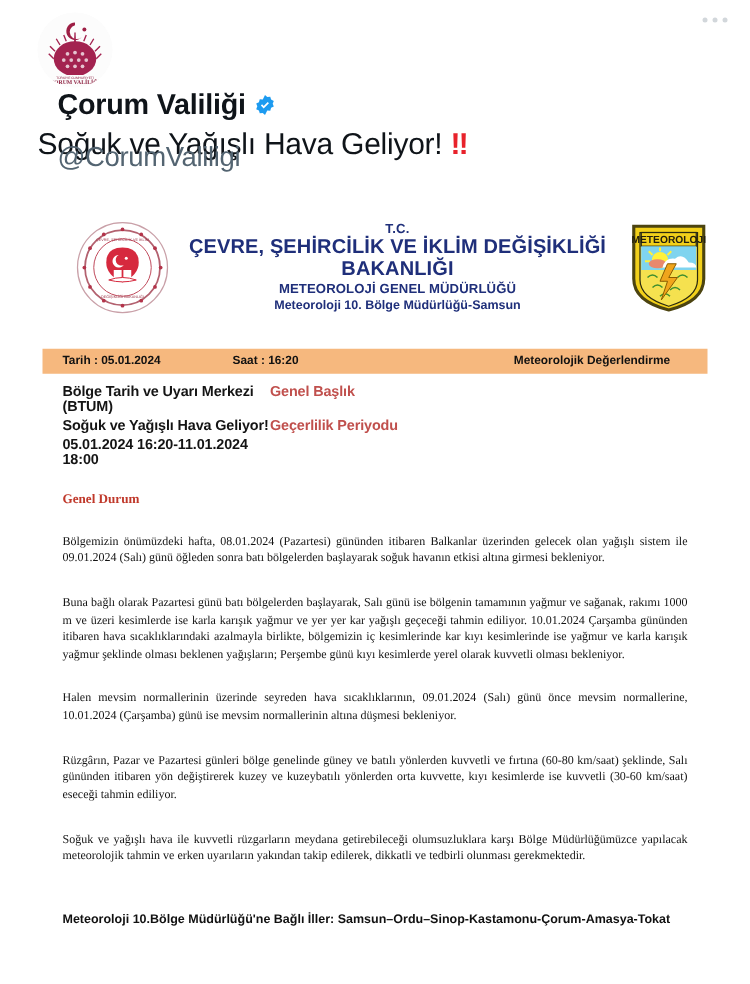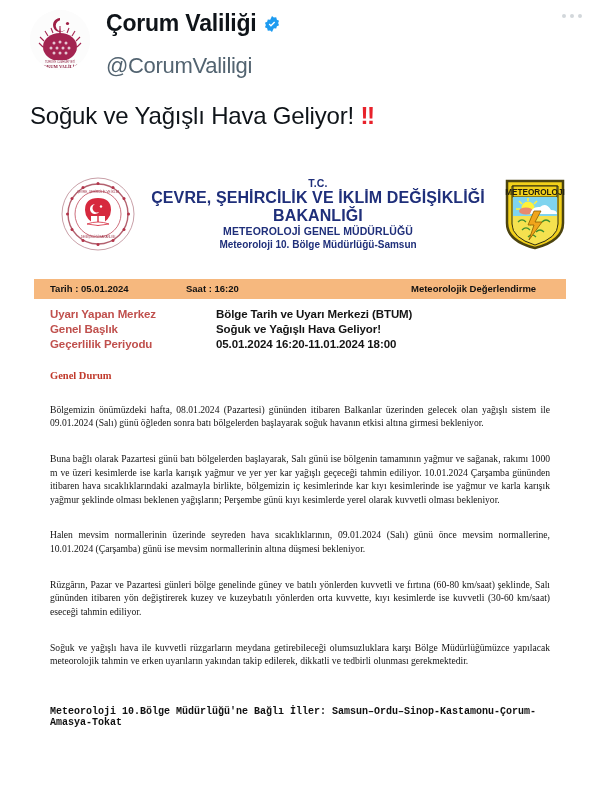--- a/index.html
+++ b/index.html
@@ -11,20 +11,21 @@
     overflow: hidden;
   }
 
   
   .tweet-header {
     position: relative;
     display: flex;
     align-items: flex-start;
     padding: 10px 16px 0 30px;
     height: 82px;
+    flex-direction: column;
   }
   .avatar {
     width: 60px; height: 60px;
     border-radius: 50%;
     background: #fbfbfb;
     flex: 0 0 60px;
     position: relative;
     overflow: hidden;
   }
   .avatar svg { display: block; width: 60px; height: 60px; }
@@ -144,21 +145,21 @@
   .para {
     font-size: 9.6px;
     line-height: 1.42;
     color: #141414;
     text-align: justify;
     margin-top: 22px;
   }
   .footer-line {
     margin: 0 34px;
     padding: 0 16px;
-    font-family: Liberation Mono, monospace;
+    font-family: Liberation Sans, sans-serif;
     font-size: 10px;
     font-weight: bold;
     color: #111;
     margin-top: 38px;
   }
 </style>
 </head>
 <body>
 
 <div class="tweet-header">
@@ -300,21 +301,20 @@
     </div>
   </div>
 
   <div class="bar">
     <span class="c1">Tarih : 05.01.2024</span>
     <span class="c2">Saat : 16:20</span>
     <span class="c3">Meteorolojik Değerlendirme</span>
   </div>
 
   <div class="fields">
-    <div class="f-label">Uyarı Yapan Merkez</div>
     <div class="f-value">Bölge Tarih ve Uyarı Merkezi (BTUM)</div>
 
     <div class="f-label">Genel Başlık</div>
     <div class="f-value">Soğuk ve Yağışlı Hava Geliyor!</div>
 
     <div class="f-label">Geçerlilik Periyodu</div>
     <div class="f-value">05.01.2024 16:20-11.01.2024 18:00</div>
   </div>
 
   <div class="report">

